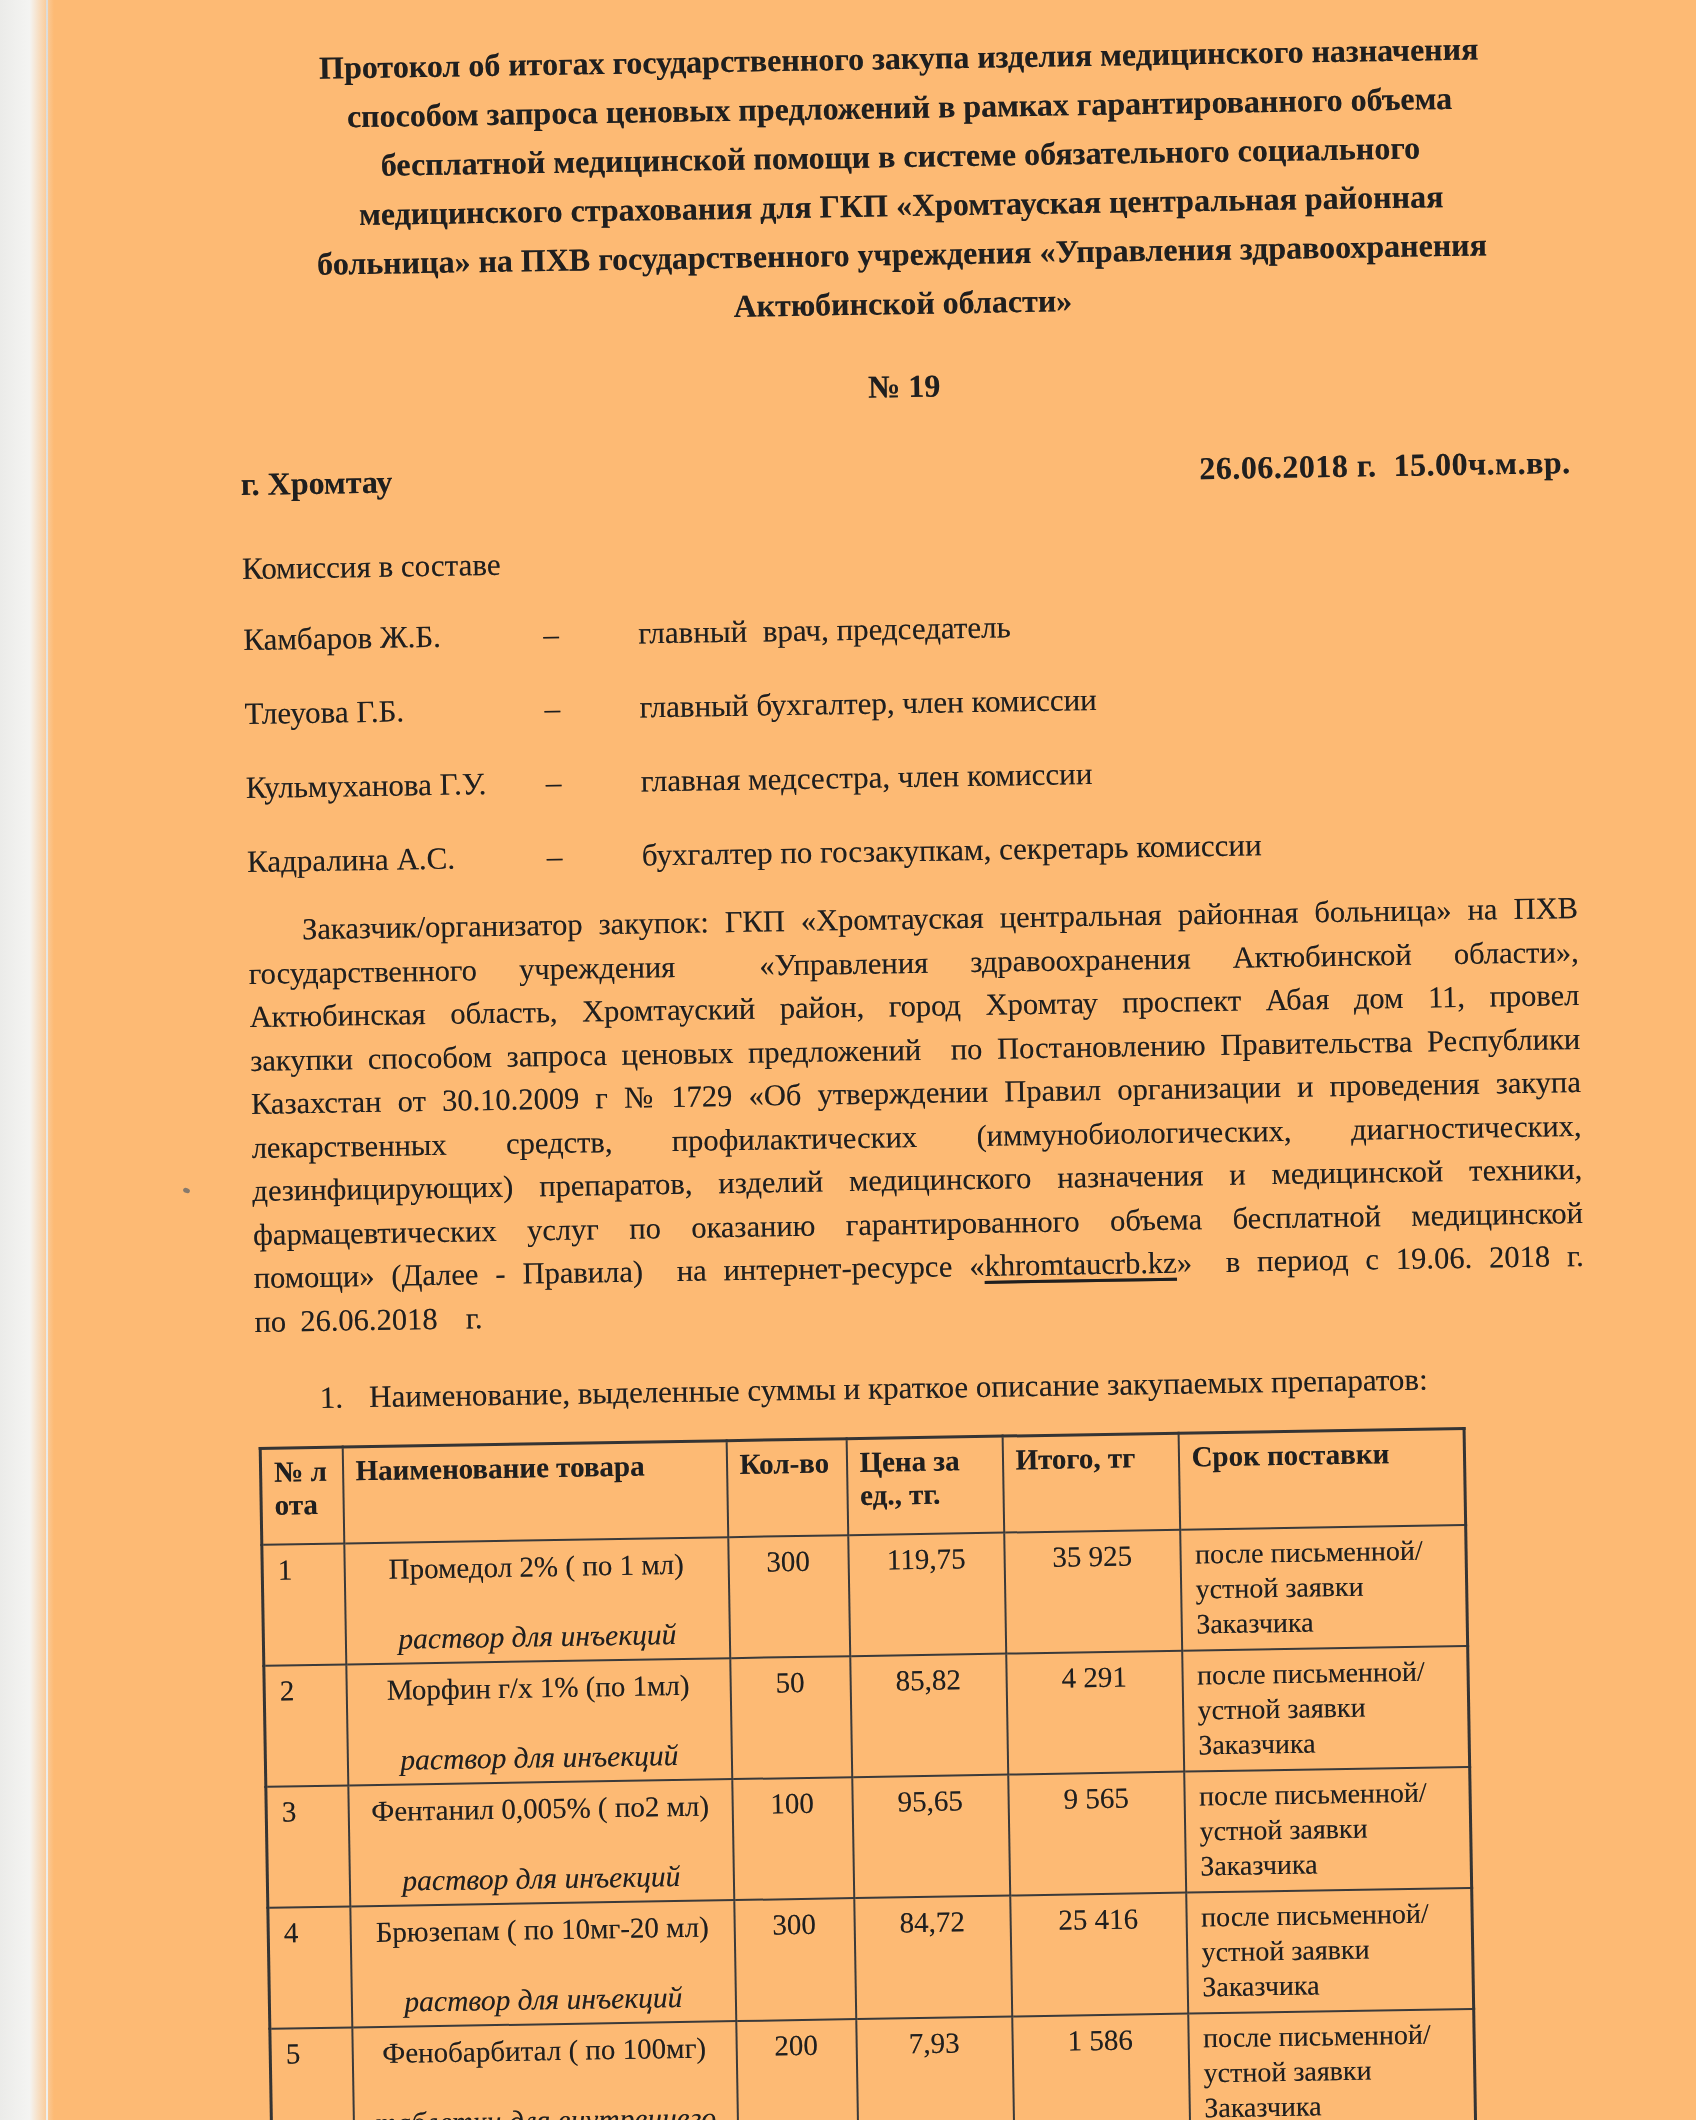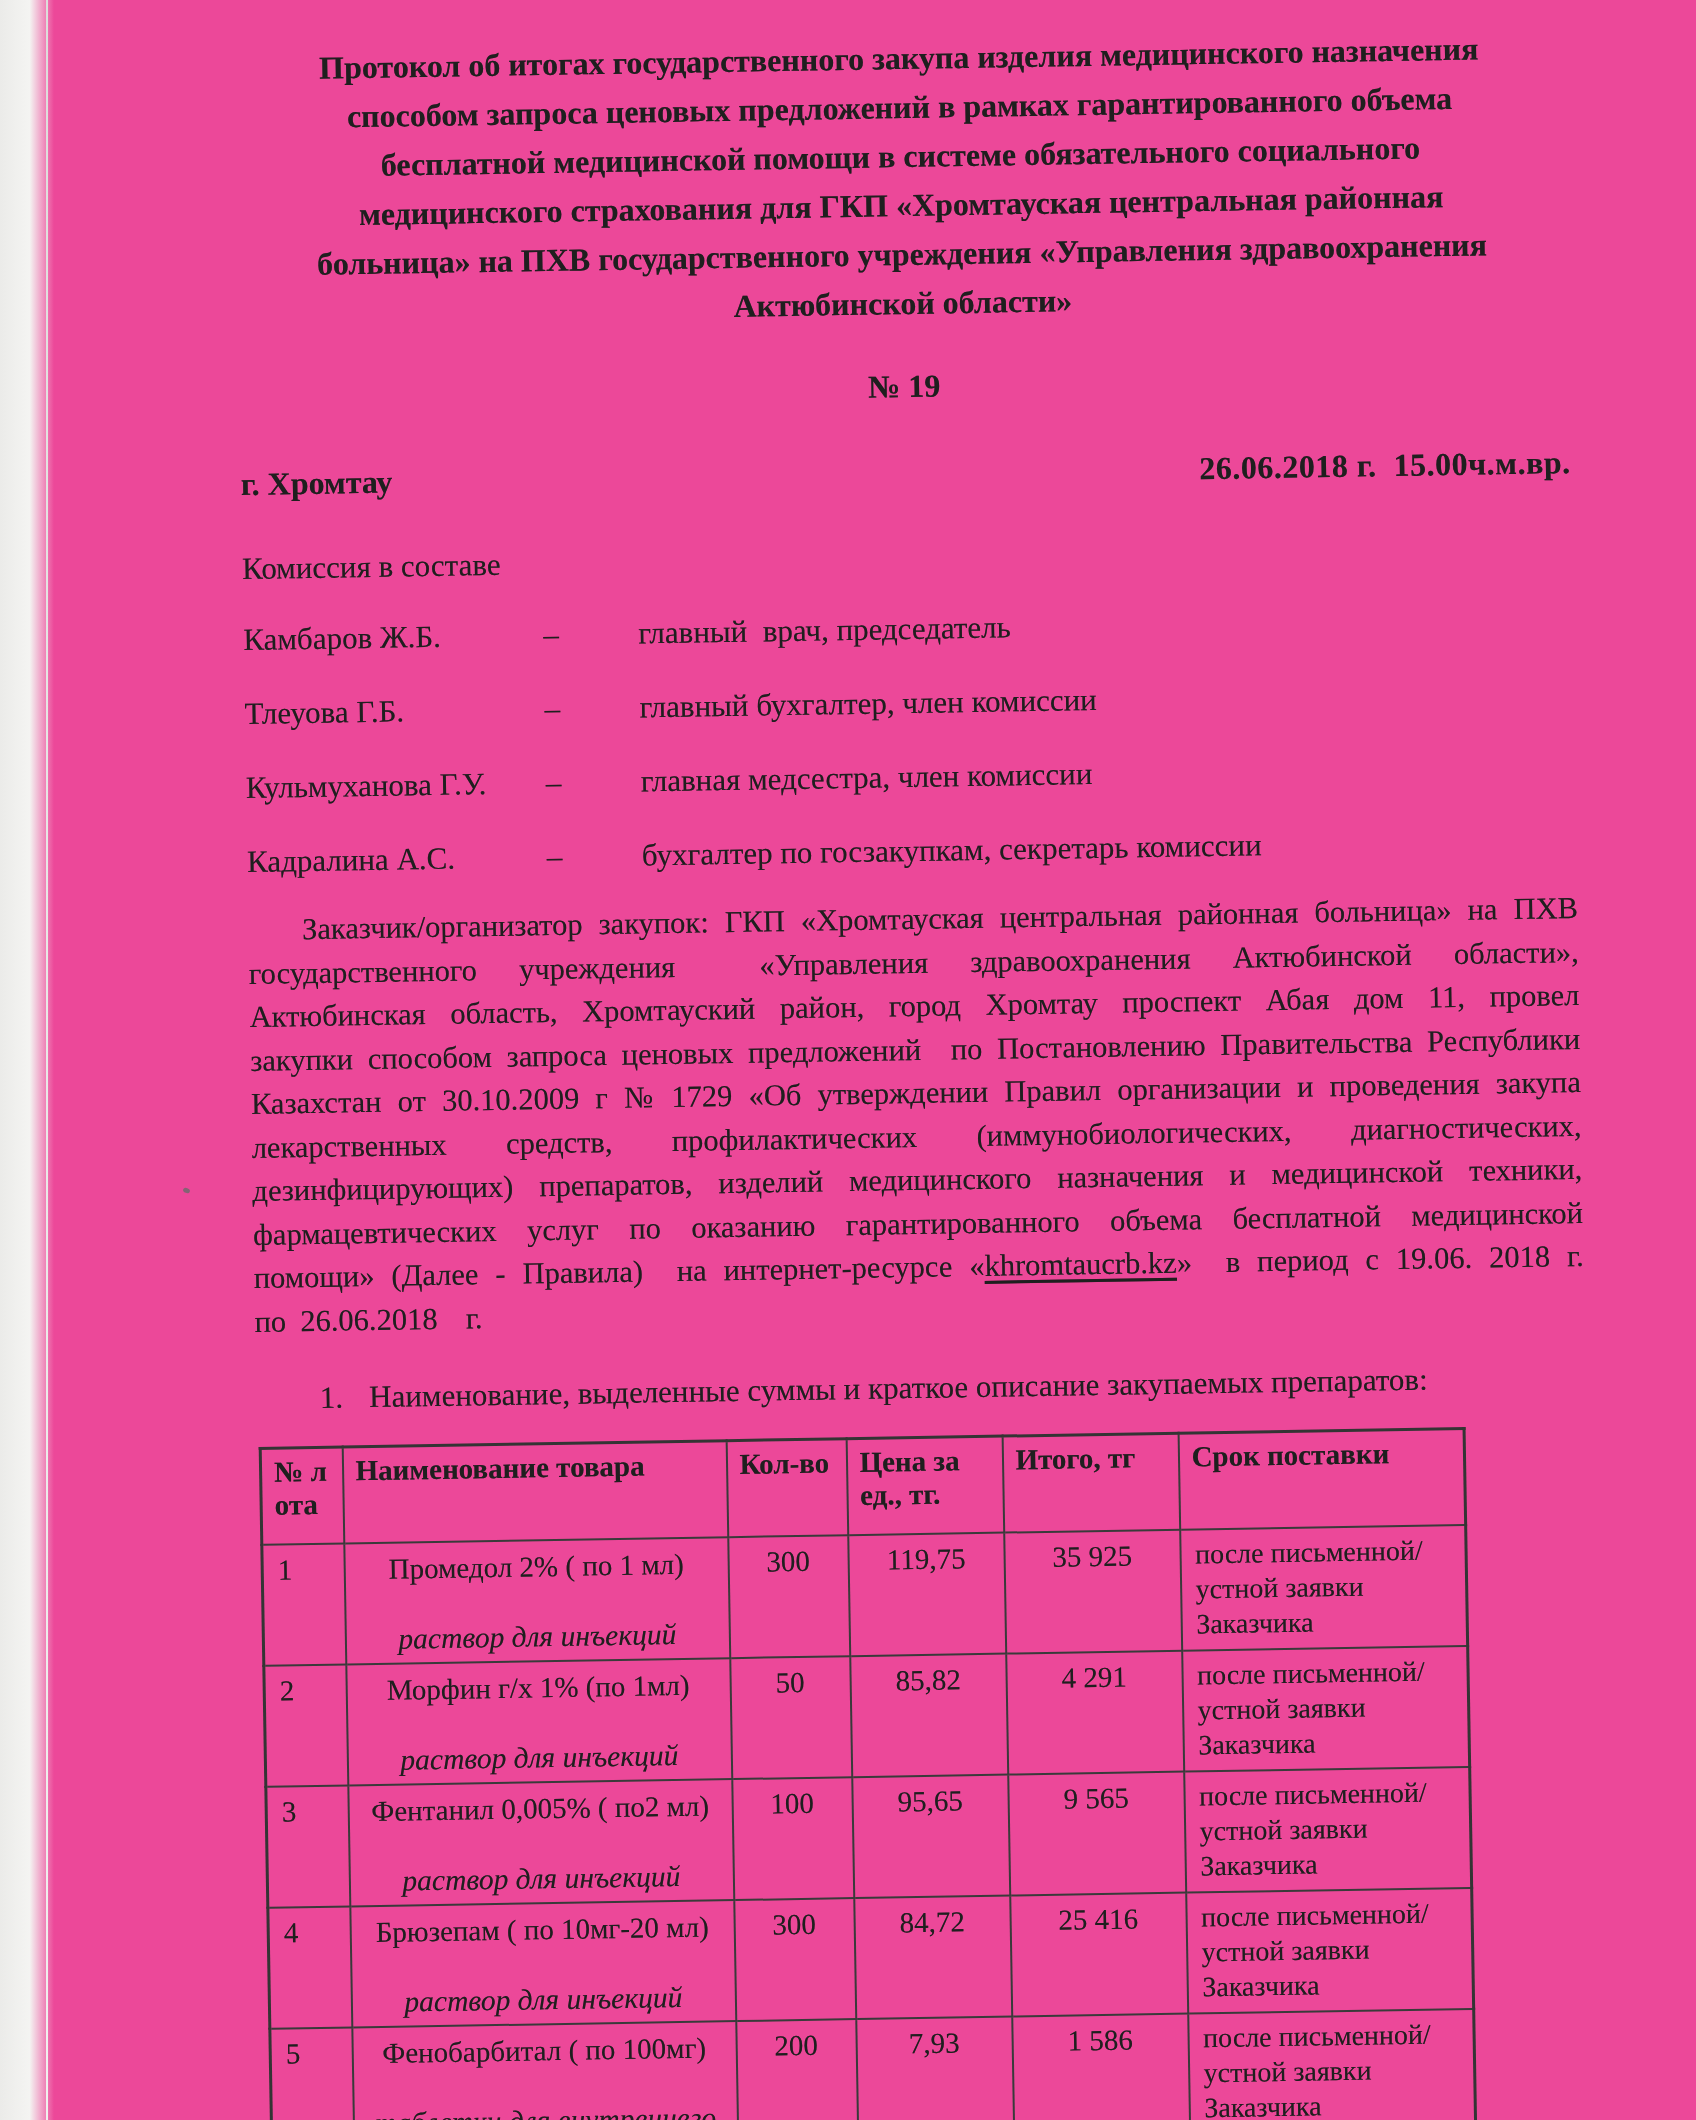--- a/index.html
+++ b/index.html
@@ -1,19 +1,19 @@
 <!DOCTYPE html>
 <html lang="ru"><head>
 <meta charset="utf-8">
 <style>
   html,body{margin:0;padding:0;background:#e8e8e6;}
   .page{
     position:relative;
     width:1696px;height:2120px;
-    background:#ec4899;
+    background:#fdba74;
     overflow:hidden;
     font-family:"Liberation Serif","DejaVu Serif",serif;
     color:#1f1f1f;
   }
   
   .edge-strip{
     position:absolute;left:0;top:0;width:54px;height:2120px;
     background:linear-gradient(90deg,#ebebe9 0%,#f4f4f2 55%,rgba(253,253,252,0) 100%);
   }
   .edge-line{

